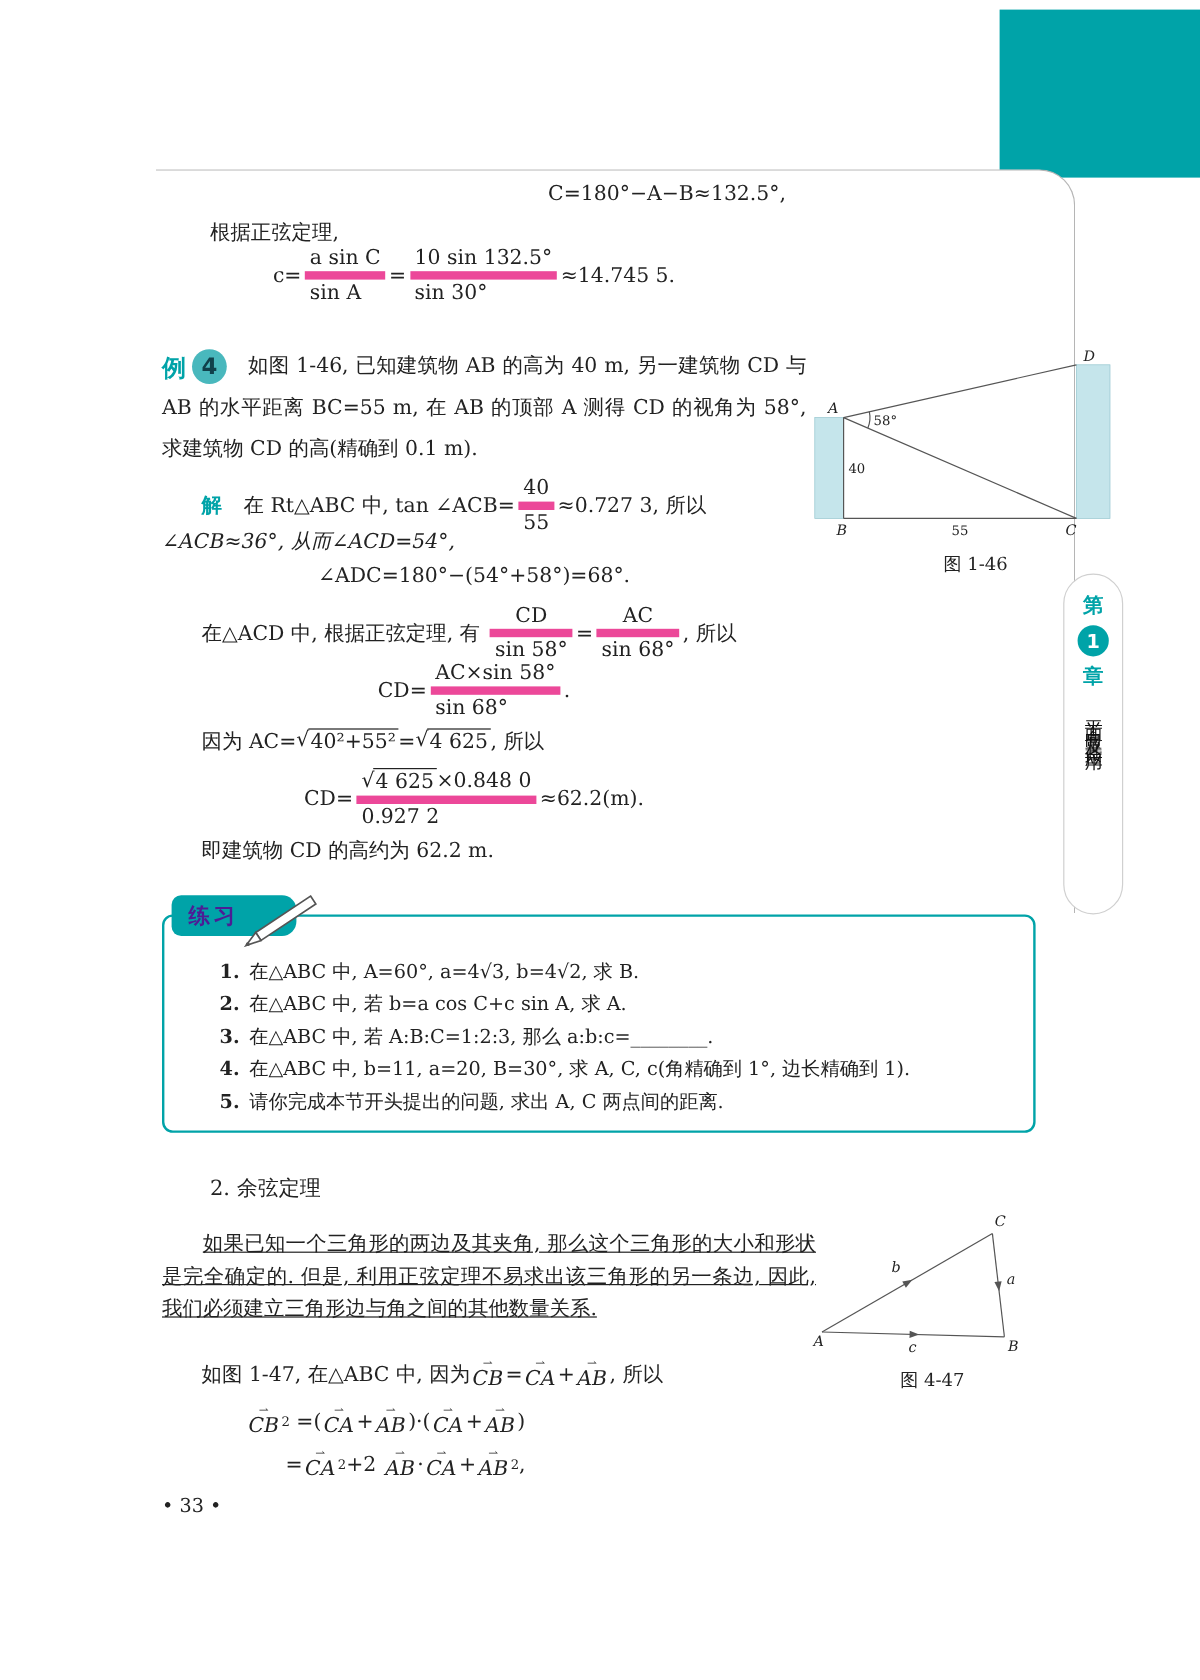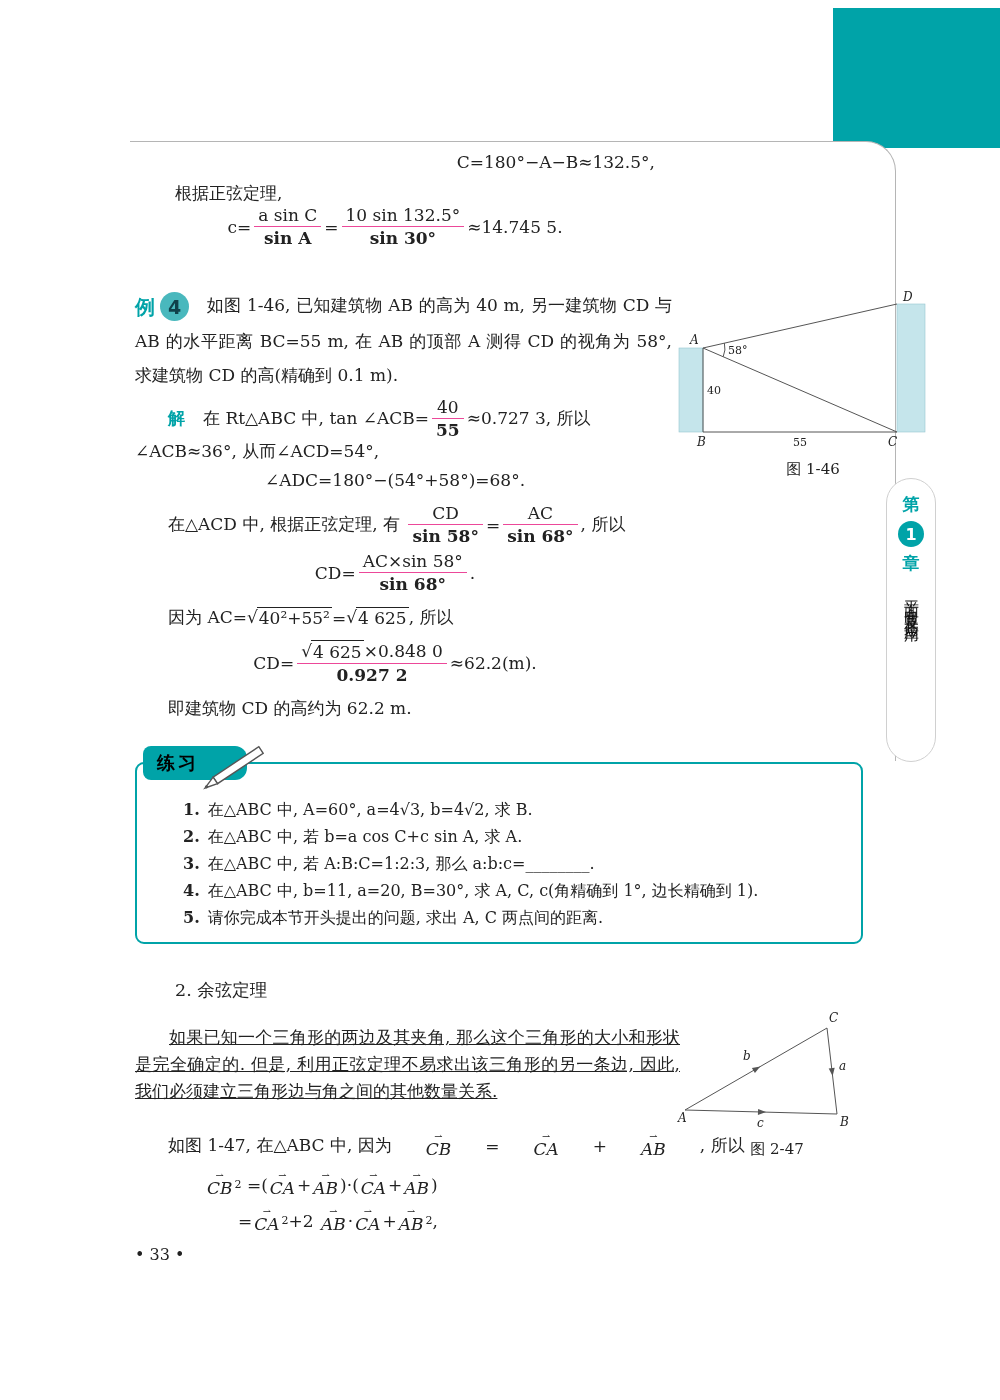--- a/index.html
+++ b/index.html
@@ -30,41 +30,41 @@
   #chapterNum{width:26px;height:26px;border-radius:50%;background:var(--teal);color:#fff;
     display:flex;align-items:center;justify-content:center;font-size:16px;font-weight:bold;
     font-family:"DejaVu Sans","Liberation Sans",sans-serif;}
   #chapterTitle{margin-top:8px;writing-mode:vertical-rl;text-orientation:upright;
     font-size:15px;color:#111;letter-spacing:4px;}
   
   .mathline{display:flex;align-items:center;}
   .mathcenter{display:flex;align-items:center;justify-content:center;}
   .frac{display:inline-flex;flex-direction:column;align-items:center;margin:0 3px;line-height:1.3;}
   .frac .top{padding:0 4px;display:inline-flex;align-items:flex-start;white-space:pre;}
-  .frac .bot{border-top:1px solid #ec4899;padding:0 4px;align-self:stretch;text-align:center;white-space:pre;font-weight:bold;}
+  .frac .bot{border-top:7px solid #ec4899;padding:0 4px;align-self:stretch;white-space:pre;}
   .sqrt{display:inline-flex;align-items:flex-start;}
   .sqrt .rad{margin-right:-1px;}
   .sqrt .cand{border-top:1px solid #222;padding:0 2px;white-space:pre;}
   .vec{display:inline-flex;flex-direction:column;align-items:center;line-height:1;margin:0 2px;vertical-align:-2px;}
   .vec .vec-arrow{font-size:10px;height:8px;line-height:8px;color:#222;}
   .vec .vec-body{font-style:italic;}
   sup{font-size:11px;}
   
   #ex4Badge{display:inline-flex;align-items:center;gap:5px;margin-right:12px;vertical-align:middle;}
   #ex4Badge .ex-label{color:var(--teal);font-weight:bold;font-size:20px;}
   #ex4Badge .ex-circle{width:29px;height:29px;border-radius:50%;background:#49b8bd;color:#10414b;
     display:inline-flex;align-items:center;justify-content:center;font-weight:bold;font-size:19px;
     font-family:"DejaVu Sans","Liberation Sans",sans-serif;}
   .solve-label{color:var(--teal);font-weight:bold;margin-right:18px;}
   
   .para{line-height:34px;text-align:justify;}
   
   #exerciseBox{left:135px;top:762px;width:724px;height:178px;border:2px solid var(--teal);border-radius:9px;}
   #exerciseTab{position:absolute;left:6px;top:-18px;width:104px;height:34px;background:var(--teal);
-    color:#000000;border-radius:8px 12px 12px 8px;display:flex;align-items:center;padding-left:14px;
+    color:#4c1d95;border-radius:8px 12px 12px 8px;display:flex;align-items:center;padding-left:14px;
     box-sizing:border-box;font-weight:bold;font-size:18px;letter-spacing:3px;}
   #pencilIcon{position:absolute;left:58px;top:-26px;}
   #exerciseItems{padding:32px 18px 0 46px;}
   .ex-item{display:flex;gap:8px;line-height:27px;font-size:16px;}
   .ex-no{font-weight:bold;}
   
   #sec2Heading{left:175px;top:978px;font-weight:normal;font-size:17.5px;}
   #sec2Para{left:135px;top:1024px;width:545px;line-height:27px;text-align:justify;text-indent:2em;text-decoration:underline;}
   
   .figure{text-align:center;}
@@ -137,21 +137,21 @@
 <div class="abs mathline" style="left:168px;top:396px;">
   <span class="solve-label">解</span>
   <span class="seg">在 Rt△ABC 中, tan ∠ACB=</span>
   <span class="frac">
     <span class="top">40</span>
     <span class="bot">55</span>
   </span>
   <span class="seg">≈0.727 3, 所以</span>
 </div>
 
-<div class="abs" style="left:135px;top:440px;">∠ACB≈36°, 从而∠ACD=54°,</div>
+<div class="abs" style="left:135px;top:440px;font-style:italic;">∠ACB≈36°, 从而∠ACD=54°,</div>
 <div class="abs" style="left:135px;top:470px;width:520px;text-align:center;">∠ADC=180°−(54°+58°)=68°.</div>
 
 <div class="abs mathline" style="left:168px;top:502px;">
   <span class="seg">在△ACD 中, 根据正弦定理, 有 </span>
   <span class="frac">
     <span class="top">CD</span>
     <span class="bot">sin 58°</span>
   </span>
   <span class="seg">=</span>
   <span class="frac">
@@ -239,24 +239,24 @@
     <polygon points="83.3,54.5 77.9,61.1 74.9,55.9" fill="#555"></polygon>
     <polygon points="155.6,64 151.7,56.4 157.7,55.7" fill="#555"></polygon>
     <polygon points="89,100.1 80.9,102.9 81.1,96.9" fill="#555"></polygon>
     <text class="fig-letter" x="66" y="48">b</text>
     <text class="fig-letter" x="162" y="58">a</text>
     <text class="fig-letter" x="80" y="115">c</text>
     <text class="fig-letter" x="1" y="110">A</text>
     <text class="fig-letter" x="163" y="114">B</text>
     <text class="fig-letter" x="152" y="10">C</text>
   </svg>
-  <div class="caption">图 2-47</div>
-</div>
-
-<div class="abs mathline" style="left:168px;top:1133px;gap:32px;">
+  <div class="caption">图 4-47</div>
+</div>
+
+<div class="abs mathline" style="left:168px;top:1133px;">
   <span class="seg">如图 1-47, 在△ABC 中, 因为</span>
   <span class="vec">
       <span class="vec-arrow">⇀</span>
       <span class="vec-body">CB</span>
     </span>
   <span class="seg">=</span>
   <span class="vec">
       <span class="vec-arrow">⇀</span>
       <span class="vec-body">CA</span>
     </span>

